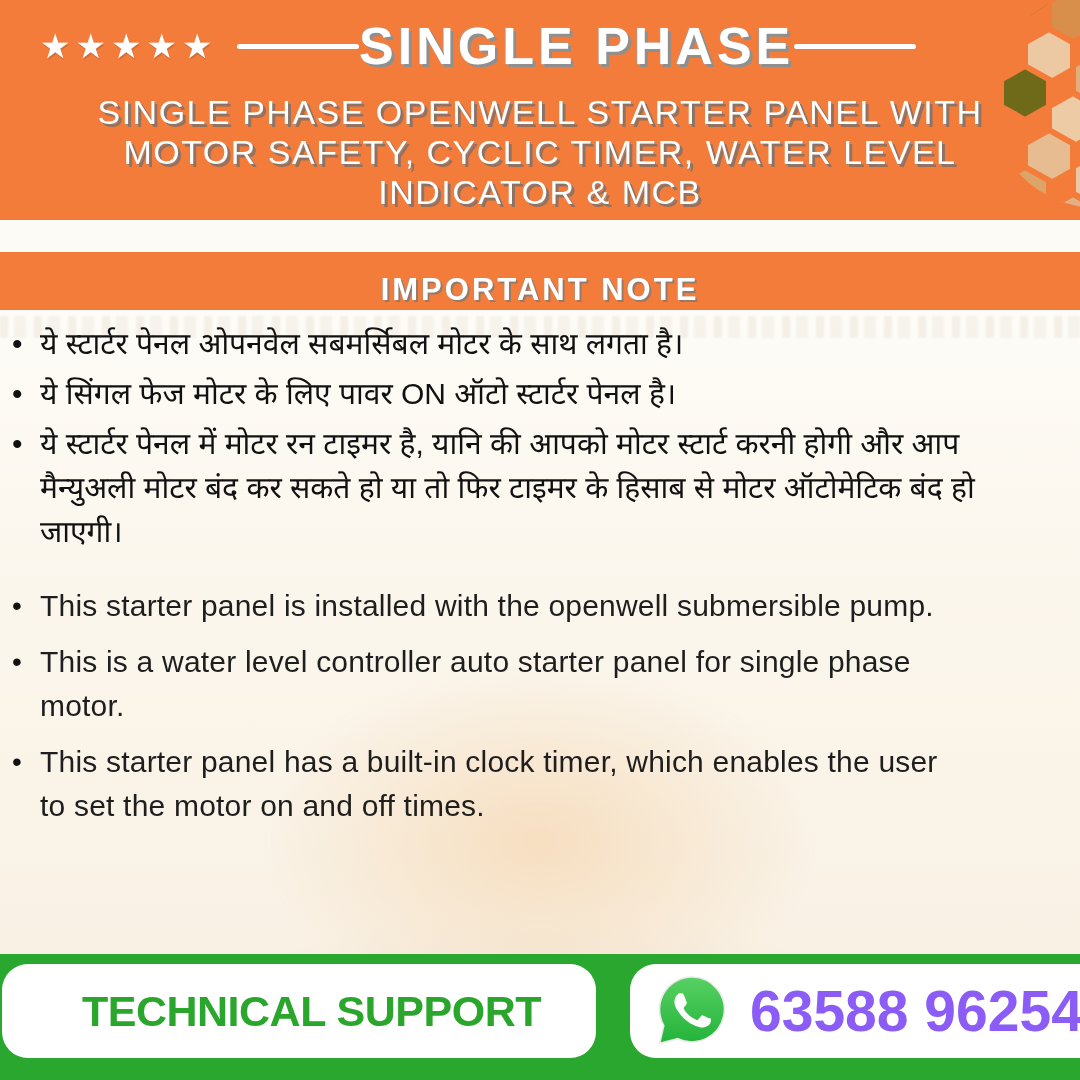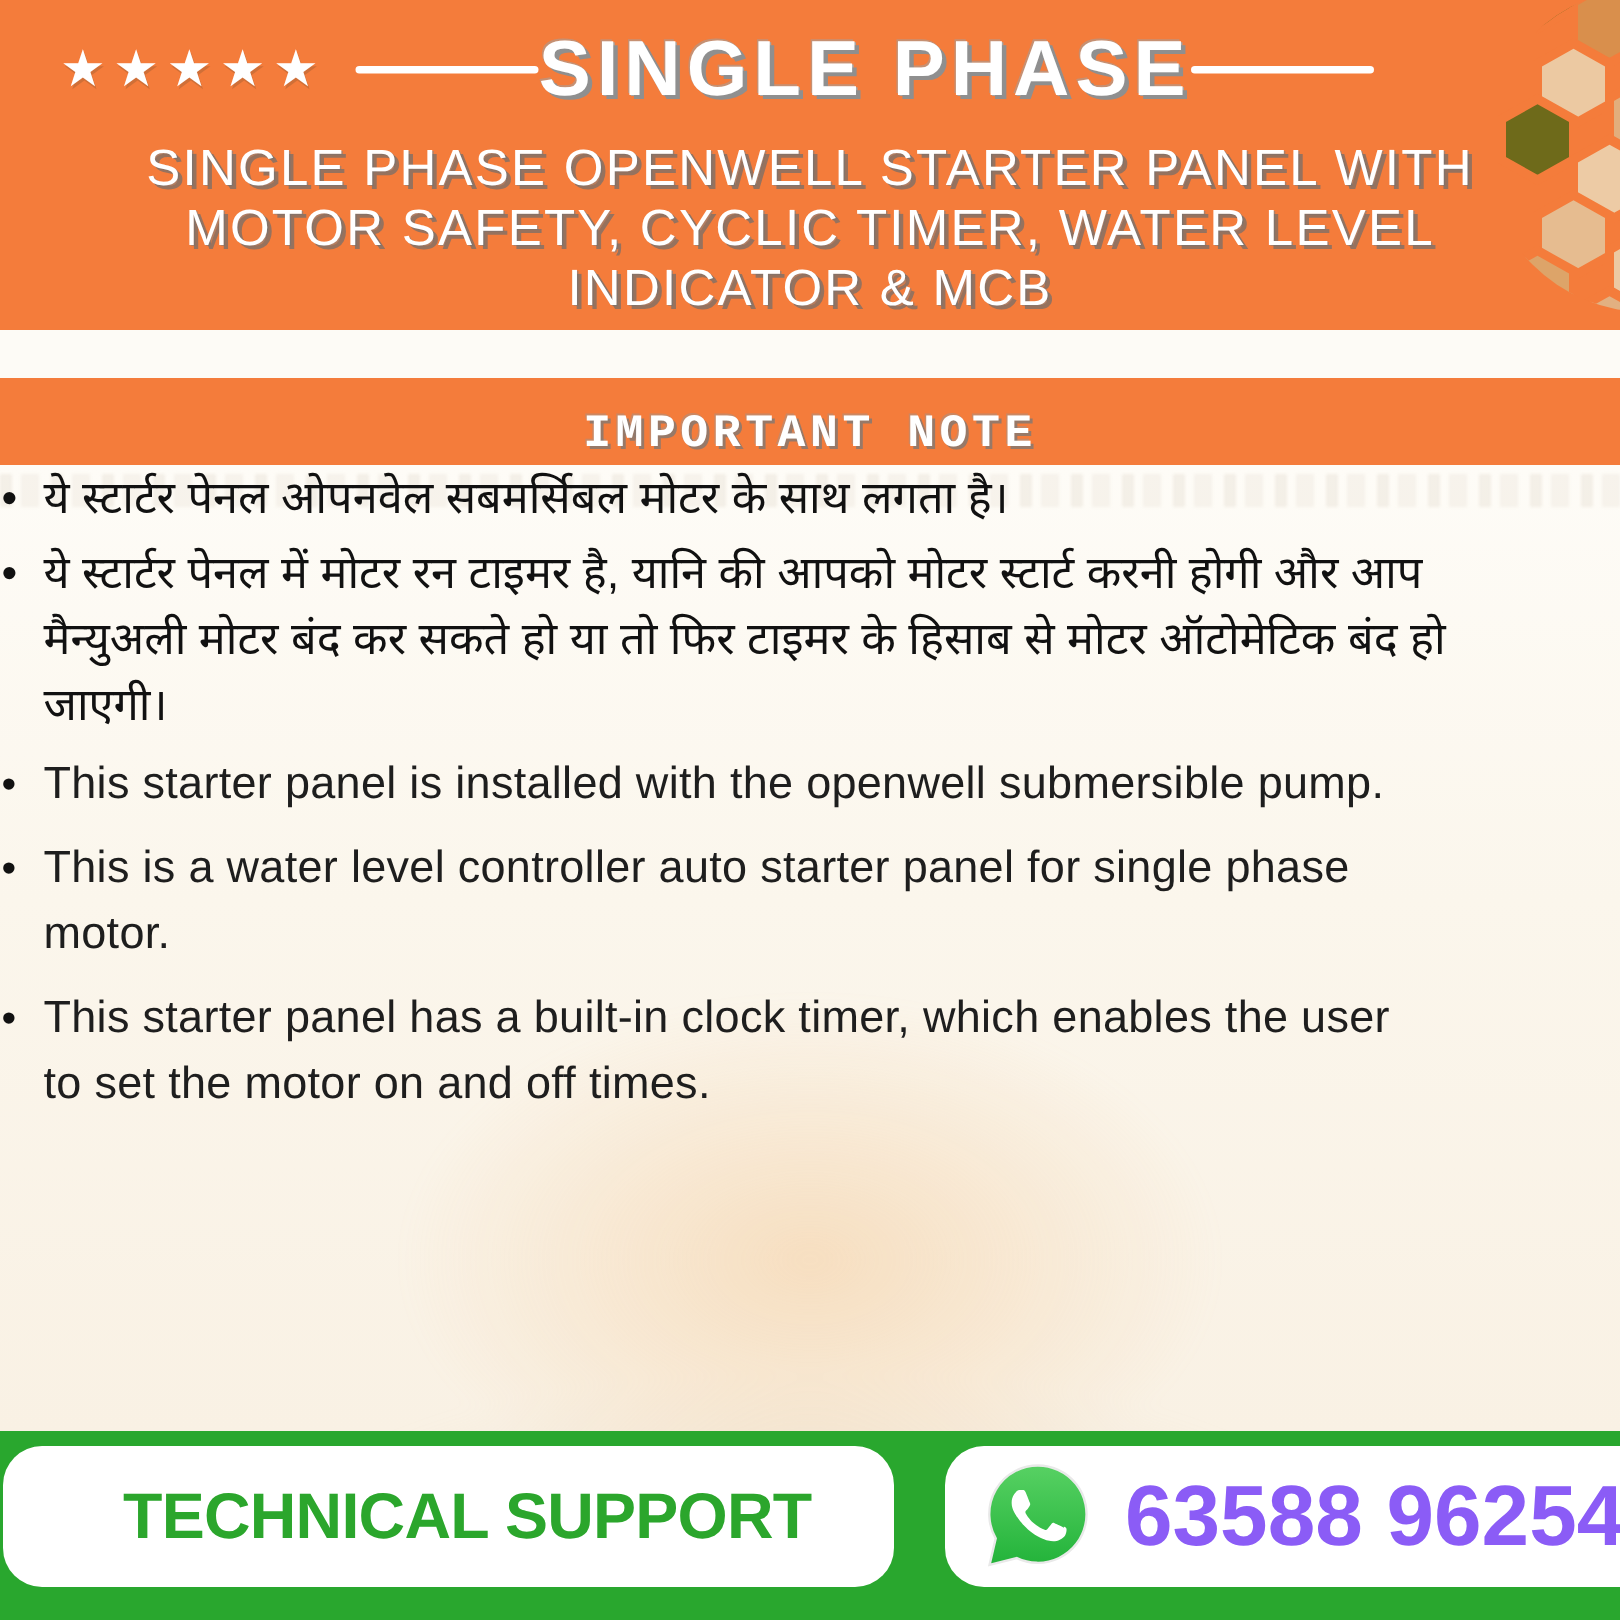--- a/index.html
+++ b/index.html
@@ -34,21 +34,21 @@
     position:absolute;left:50%;top:92px;transform:translateX(-50%);
     width:960px;text-align:center;color:#ffffff;
     font-size:34px;font-weight:normal;letter-spacing:1.5px;line-height:40px;
     text-shadow:3px 3px 0 rgba(110,110,110,.7),1px 1px 0 rgba(130,130,130,.6);
   }
   .honeycomb{position:absolute;right:0;top:0;width:140px;height:220px;pointer-events:none;}
   
   .gap-strip{position:absolute;left:0;top:220px;width:1080px;height:32px;background:#FDFBF6;}
   .note-band{
     position:absolute;left:0;top:252px;width:1080px;height:75px;background:#F47C3B;
-    display:flex;align-items:center;justify-content:center;font-family:Liberation Mono, monospace;
+    display:flex;align-items:center;justify-content:center;
   }
   .note-title{
     color:#ffffff;font-size:31px;font-weight:bold;letter-spacing:3px;
     text-shadow:2px 2px 0 rgba(120,120,120,.75),-1px -1px 0 rgba(150,150,150,.45);
   }
   
   .content{
     position:absolute;left:0;top:310px;width:1080px;height:644px;
     background:linear-gradient(180deg,#FEFCF7 0%,#FBF6EC 45%,#F9F1E4 100%);
   }
@@ -60,21 +60,21 @@
       radial-gradient(ellipse 500px 180px at 50% 95%, rgba(225,210,190,.45), rgba(225,210,190,0) 75%);
     filter:blur(6px);pointer-events:none;
   }
   .watermark-strip{
     position:absolute;left:0;top:6px;width:1080px;height:22px;opacity:.5;
     background:repeating-linear-gradient(90deg,
       rgba(216,206,190,.55) 0 8px, rgba(253,250,244,0) 8px 14px,
       rgba(216,206,190,.4) 14px 26px, rgba(253,250,244,0) 26px 34px);
     filter:blur(1.2px);
   }
-  ul.notes{list-style:none;margin:0;padding:1px;position:relative;}
+  ul.notes{list-style:none;margin:0;padding:12px;position:relative;}
   ul.notes li{position:relative;padding-left:28px;}
   ul.notes li::before{
     content:"\2022";position:absolute;left:0;top:0;color:#111;
   }
   .hindi-notes{
     margin:68px 40px 0 48px;max-width:1000px;
     font-size:30px;line-height:44px;color:#111;
   }
   .hindi-notes li{margin-bottom:6px;}
   .hindi-notes li::before{font-size:30px;}
@@ -142,20 +142,21 @@
 
   <div class="note-band">
     <span class="note-title">IMPORTANT NOTE</span>
   </div>
 
   <div class="content">
     <div class="watermark-strip"></div>
 
     <ul class="notes hindi-notes">
       <li>ये स्टार्टर पेनल ओपनवेल सबमर्सिबल मोटर के साथ लगता है।</li>
+      <li>ये सिंगल फेज मोटर के लिए पावर ON ऑटो स्टार्टर पेनल है।</li>
       <li>ये स्टार्टर पेनल में मोटर रन टाइमर है, यानि की आपको मोटर स्टार्ट करनी होगी और आप मैन्युअली मोटर बंद कर सकते हो या तो फिर टाइमर के हिसाब से मोटर ऑटोमेटिक बंद हो जाएगी।</li>
     </ul>
 
     <ul class="notes english-notes">
       <li>This starter panel is installed with the openwell submersible pump.</li>
       <li>This is a water level controller auto starter panel for single phase motor.</li>
       <li>This starter panel has a built-in clock timer, which enables the user to set the motor on and off times.</li>
     </ul>
   </div>
 

